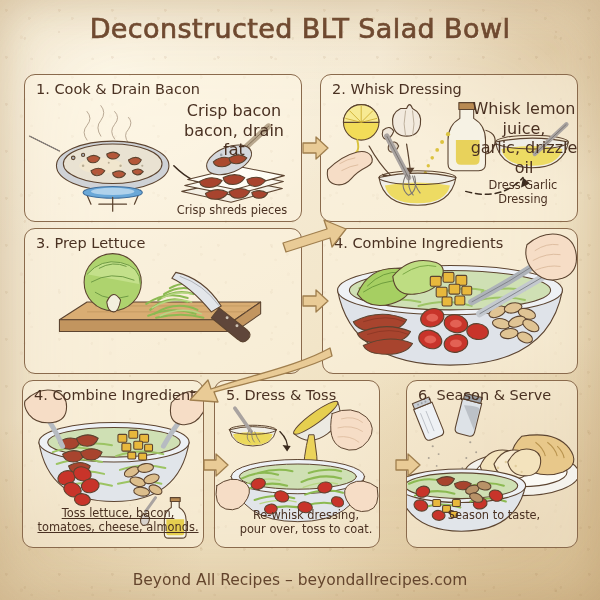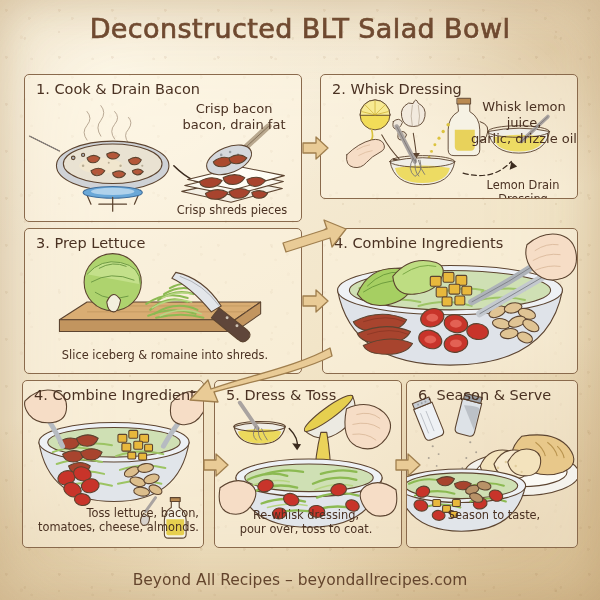--- a/index.html
+++ b/index.html
@@ -58,37 +58,37 @@
     position: absolute; left: 0; right: 0; bottom: 11px;
     text-align: center;
     font-size: 15.5px; color: #5b3c28;
     font-family: "DejaVu Sans", sans-serif;
   }
 
   
   .panel {
     position: absolute;
     border: 1.4px solid #8a6a4c;
-    border-radius: 5px;
+    border-radius: 11px;
     background: rgba(253,245,228,0.50);
     overflow: hidden;
   }
   .panel-title {
     position: absolute; left: 11px; top: 6px;
     font-size: 14.5px; color: #4a3122;
     font-family: "DejaVu Sans", sans-serif;
     white-space: nowrap; z-index: 4;
   }
   .caption {
     position: absolute; z-index: 4;
     font-size: 11.4px; line-height: 1.22;
     color: #4a3122; text-align: center;
     font-family: "DejaVu Sans", sans-serif;
   }
-  .note { font-size: 13px; }
+  .note { font-size: 16px; }
 
   svg.art { position: absolute; inset: 0; width: 100%; height: 100%; }
 
   
   .ink   { fill: none; stroke: #5c4430; stroke-width: 1.25; stroke-linecap: round; stroke-linejoin: round; }
   .ink-t { fill: none; stroke: #6b5038; stroke-width: 0.85; stroke-linecap: round; stroke-linejoin: round; }
   .ink-f { stroke: #5c4430; stroke-width: 1.1; stroke-linejoin: round; stroke-linecap: round; }
 </style>
 </head>
 <body>
@@ -176,21 +176,21 @@
         </g>
       </svg>
       <div class="panel-title">1. Cook &amp; Drain Bacon</div>
       <div class="caption note" style="left:146px; top:26px; width:126px;">
         <span>Crisp bacon</span><br>
         <span>bacon, drain fat</span>
       </div>
       <div class="caption" style="left:140px; top:129px; width:134px;">Crisp shreds pieces</div>
     </div>
 
-    <div class="panel" style="left:320px; top:74px; width:258px; height:125px;">
+    <div class="panel" style="left:320px; top:74px; width:258px; height:148px;">
       <svg class="art" viewBox="0 0 258 148">
 
         <circle cx="40" cy="48" r="18" fill="#f2dc58" class="ink-f"></circle>
         <path d="M22 48 a18 18 0 0 1 36 0 z" fill="#f7ea93" class="ink-f" stroke-width="0.9"></path>
         <g stroke="#cdae30" stroke-width="0.9" fill="none">
           <path d="M40 48 L40 31"></path>
             <path d="M40 48 L28 36"></path>
             <path d="M40 48 L52 36"></path>
           <path d="M40 48 L24 44"></path>
             <path d="M40 48 L56 44"></path>
@@ -246,21 +246,21 @@
         <ellipse cx="213" cy="68" rx="37" ry="7" fill="none" class="ink-f"></ellipse>
         <path d="M248 50 L216 80" stroke="#a9a3a0" stroke-width="4.5" stroke-linecap="round"></path>
         <path d="M248 50 L216 80" fill="none" stroke="#6f6a67" stroke-width="0.8"></path>
       </svg>
       <div class="panel-title">2. Whisk Dressing</div>
       <div class="caption note" style="left:148px; top:24px; width:110px;">
         <span>Whisk lemon juice,</span><br>
         <span>garlic, drizzle oil</span>
       </div>
       <div class="caption" style="left:150px; top:104px; width:104px;">
-        <span>Lemon Drain</span><br>
+        <span>Dress Garlic</span><br>
         <span>Dressing</span>
       </div>
     </div>
 
     <div class="panel" style="left:24px; top:228px; width:278px; height:146px;">
       <svg class="art" viewBox="0 0 278 146">
 
         <path d="M34 92 l28 -18 l176 0 l-26 18 z" fill="#d9ad73" class="ink-f"></path>
         <path d="M34 92 l0 12 l178 0 l26 -18 l0 -12 l-26 18 z" fill="#c2955f" class="ink-f"></path>
         <path d="M70 78 l158 0 M62 84 l162 0" stroke="#b08850" stroke-width="0.7" fill="none" opacity="0.7"></path>
@@ -288,21 +288,20 @@
 
         <path d="M152 44 q28 6 46 34 l-10 6 q-22 -26 -40 -34 z" fill="#e3e6ea" class="ink-f"></path>
         <path d="M156 48 q24 8 40 30" fill="none" stroke="#a9aeb4" stroke-width="0.9"></path>
         <path d="M196 80 l28 22 q6 5 1 10 q-5 5 -10 0 l-27 -22 z" fill="#5f463a" class="ink-f"></path>
         <g fill="#cfc4b6">
             <circle cx="204" cy="90" r="1.5"></circle>
             <circle cx="214" cy="98" r="1.5"></circle>
           </g>
       </svg>
       <div class="panel-title">3. Prep Lettuce</div>
-      <div class="caption" style="left:20px; top:120px; width:240px;">Slice iceberg &amp; romaine into shreds.</div>
     </div>
 
     <div class="panel" style="left:322px; top:228px; width:256px; height:146px;">
       <svg class="art" viewBox="0 0 256 146">
 
         <path d="M14 62 q114 -26 228 0 q-14 76 -114 76 q-100 0 -114 -76z" fill="#dfe3e9" class="ink-f"></path>
         <ellipse cx="128" cy="62" rx="114" ry="25" fill="#eef1f5" class="ink-f"></ellipse>
         <ellipse cx="128" cy="62" rx="102" ry="20" fill="#cfe0b4" class="ink-f" stroke-width="0.9"></ellipse>
 
         <g stroke="#9cc463" stroke-width="2" fill="none" stroke-linecap="round" opacity="0.95">
@@ -437,27 +436,27 @@
         <path d="M142 66 q10 -18 22 -32" fill="none" stroke="#b6bbc1" stroke-width="5" stroke-linecap="round"></path>
         <path d="M150 22 q14 -16 30 -10 q10 5 2 20 q-8 14 -22 12 q-14 -2 -10 -22z" fill="#f6ddc6" class="ink-f" stroke-width="0.9"></path>
 
         <path d="M124 132 l10 -14" stroke="#a9a3a0" stroke-width="3" stroke-linecap="round"></path>
         <path d="M122 134 q-6 8 -1 12 q7 1 7 -8z" fill="#d7d2cc" class="ink-f" stroke-width="0.7"></path>
         <path d="M150 122 l8 0 l0 6 q7 4 7 13 l0 14 q0 4 -4 4 l-14 0 q-4 0 -4 -4 l0 -14 q0 -9 7 -13 z" fill="#f6f2e4" class="ink-f" stroke-width="0.9"></path>
         <path d="M145 140 l18 0 l0 14 q0 2 -2 2 l-14 0 q-2 0 -2 -2 z" fill="#e6cf4f"></path>
         <path d="M149 118 l10 0 l0 4 l-10 0 z" fill="#b98a52" class="ink-f" stroke-width="0.8"></path>
       </svg>
       <div class="panel-title">4. Combine Ingredients</div>
-      <div class="caption" style="left:6px; top:126px; width:170px; text-align:right; padding-left:8px;">
+      <div class="caption" style="left:6px; top:126px; width:170px; text-align:center; padding-left:8px;text-decoration:underline;">
         <span>Toss lettuce, bacon,</span><br>
         <span>tomatoes, cheese, almonds.</span>
       </div>
     </div>
 
-    <div class="panel" style="left:214px; top:380px; width:188px; height:168px;">
+    <div class="panel" style="left:214px; top:380px; width:166px; height:168px;">
       <svg class="art" viewBox="0 0 182 168">
 
         <path d="M16 46 q26 -7 52 0 q-4 18 -26 18 q-22 0 -26 -18z" fill="#f0eee6" class="ink-f"></path>
         <path d="M20 51 q22 -5 44 0 q-3 12 -22 12 q-19 0 -22 -12z" fill="#ecd95c"></path>
         <ellipse cx="42" cy="46" rx="26" ry="5" fill="none" class="ink-f"></ellipse>
         <path d="M22 22 L40 48" stroke="#a9a3a0" stroke-width="4" stroke-linecap="round"></path>
         <g fill="none" stroke="#7d7875" stroke-width="0.9">
           <path d="M38 46 q-5 9 1 14"></path>
             <path d="M41 47 q-1 9 3 13"></path>
             <path d="M44 48 q3 8 6 12"></path>

